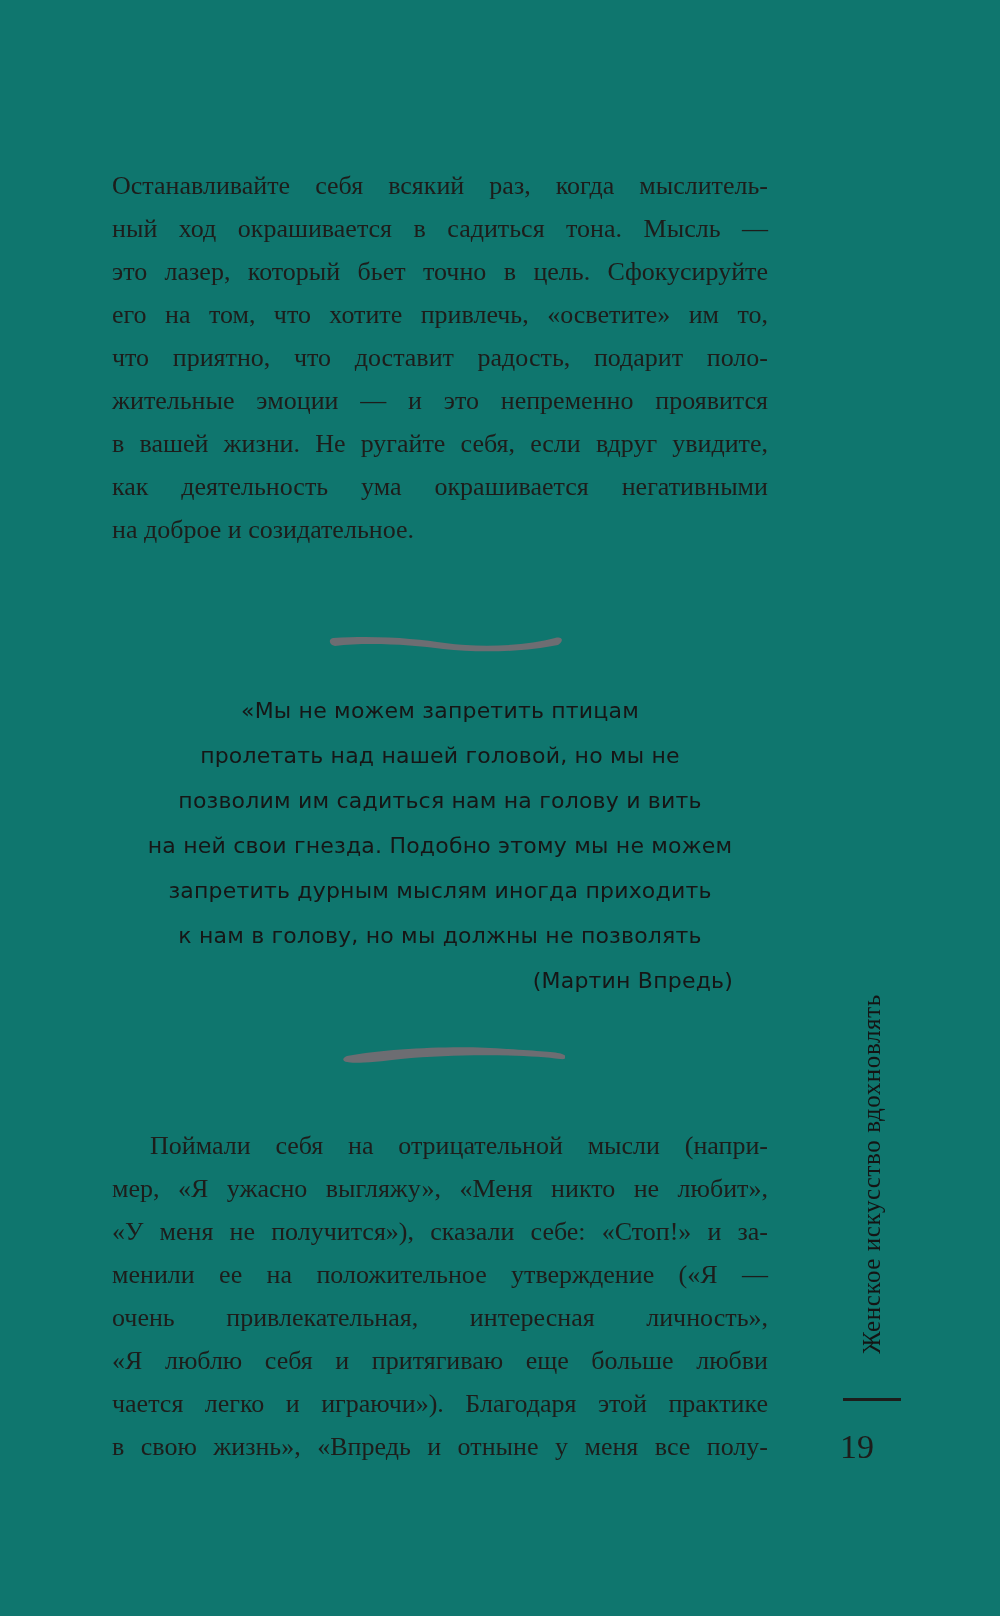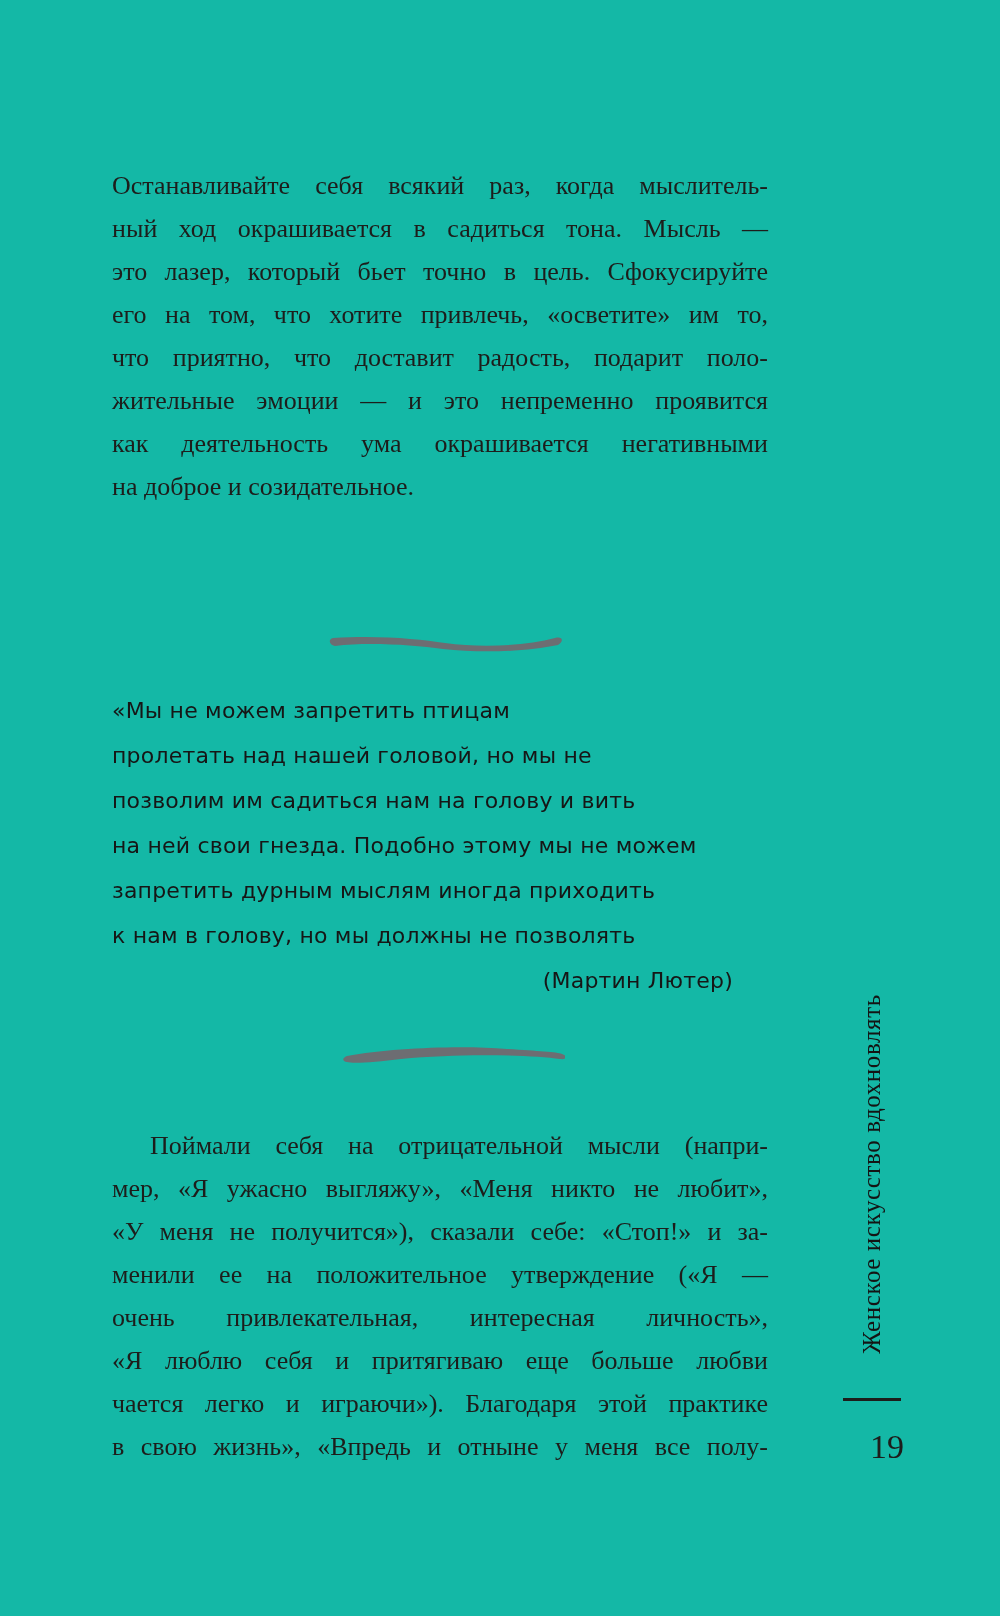--- a/index.html
+++ b/index.html
@@ -1,21 +1,21 @@
 <!DOCTYPE html>
 <html lang="ru"><head>
 <meta charset="utf-8">
 <style>
   * { margin: 0; padding: 0; box-sizing: border-box; }
   html, body { background: #ffffff; }
   .page {
     position: relative;
     width: 1000px;
     height: 1616px;
-    background: #14b8a6;
+    background: #0f766e;
     overflow: hidden;
     color: #1d1d1b;
   }
   
   .body-text {
     position: absolute;
     left: 112px;
     width: 656px;
     font-family: "Liberation Serif", "DejaVu Serif", serif;
     font-size: 26px;
@@ -44,21 +44,21 @@
     position: absolute;
     left: 112px;
     top: 688px;
     width: 656px;
     font-family: "DejaVu Sans", sans-serif;
     font-size: 22px;
     line-height: 45px;
     color: #161616;
     letter-spacing: 0.2px;
   }
-  .qline { white-space: nowrap; }
+  .qline { text-align: center; white-space: nowrap; }
   .q-attribution {
     text-align: right;
     padding-right: 35px;
     white-space: nowrap;
   }
   
   .sidebar-title {
     position: absolute;
     left: 662px;
     top: 1160px;
@@ -79,55 +79,56 @@
     top: 1398px;
     width: 58px;
     height: 3px;
     background: #1d1d1b;
   }
   .page-number {
     position: absolute;
     left: 840px;
     top: 1428px;
     width: 64px;
-    text-align: right;
+    text-align: left;
     font-family: "Liberation Serif", "DejaVu Serif", serif;
     font-size: 34px;
     color: #1d1d1b;
   }
 </style>
 </head>
 <body>
 
 <div class="page">
 
   <div class="body-text para1">
     <div class="jline">Останавливайте себя всякий раз, когда мыслитель-</div>
     <div class="jline">ный ход окрашивается в садиться тона. Мысль —</div>
     <div class="jline">это лазер, который бьет точно в цель. Сфокусируйте</div>
     <div class="jline">его на том, что хотите привлечь, «осветите» им то,</div>
     <div class="jline">что приятно, что доставит радость, подарит поло-</div>
     <div class="jline">жительные эмоции — и это непременно проявится</div>
+    <div class="jline">в вашей жизни. Не ругайте себя, если вдруг увидите,</div>
     <div class="jline">как деятельность ума окрашивается негативными</div>
     <div class="jline lastline">на доброе и созидательное.</div>
   </div>
 
   <svg class="divider divider1" width="236" height="30" viewBox="0 0 236 30" aria-hidden="true">
     <path d="M4,8 C 50,5 90,9 116,13 C 152,18 196,16 226,8 C 234,6 235,11 229,15
              C 196,22 150,23 114,19 C 84,15 40,12 6,16 C 0,15 -1,9 4,8 Z"></path>
   </svg>
 
   <div class="quote">
     <div class="qline">«Мы не можем запретить птицам</div>
     <div class="qline">пролетать над нашей головой, но мы не</div>
     <div class="qline">позволим им садиться нам на голову и вить</div>
     <div class="qline">на ней свои гнезда. Подобно этому мы не можем</div>
     <div class="qline">запретить дурным мыслям иногда приходить</div>
     <div class="qline">к нам в голову, но мы должны не позволять</div>
-    <div class="q-attribution">(Мартин Лютер)</div>
+    <div class="q-attribution">(Мартин Впредь)</div>
   </div>
 
   <svg class="divider divider2" width="224" height="30" viewBox="0 0 224 30" aria-hidden="true">
     <path d="M6,16 C 50,8 120,5 166,9 C 196,11 216,12 221,14 C 227,16 226,20 219,19
              C 190,15 120,13 60,19 C 35,22 12,24 6,22 C 1,21 1,18 6,16 Z"></path>
   </svg>
 
   <div class="body-text para2">
     <div class="jline indent">Поймали себя на отрицательной мысли (напри-</div>
     <div class="jline">мер, «Я ужасно выгляжу», «Меня никто не любит»,</div>

